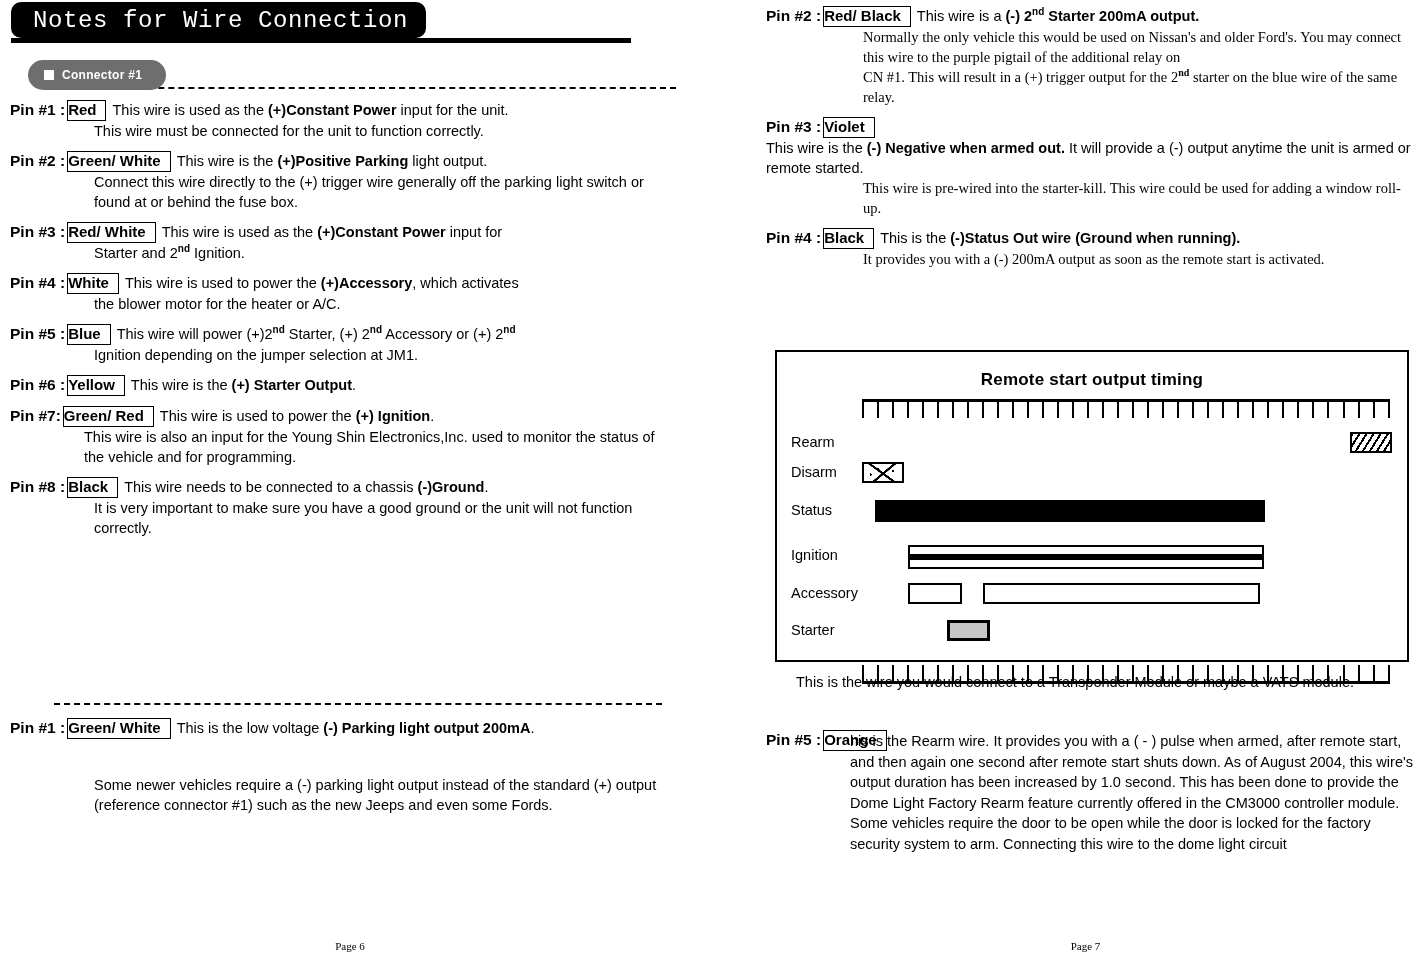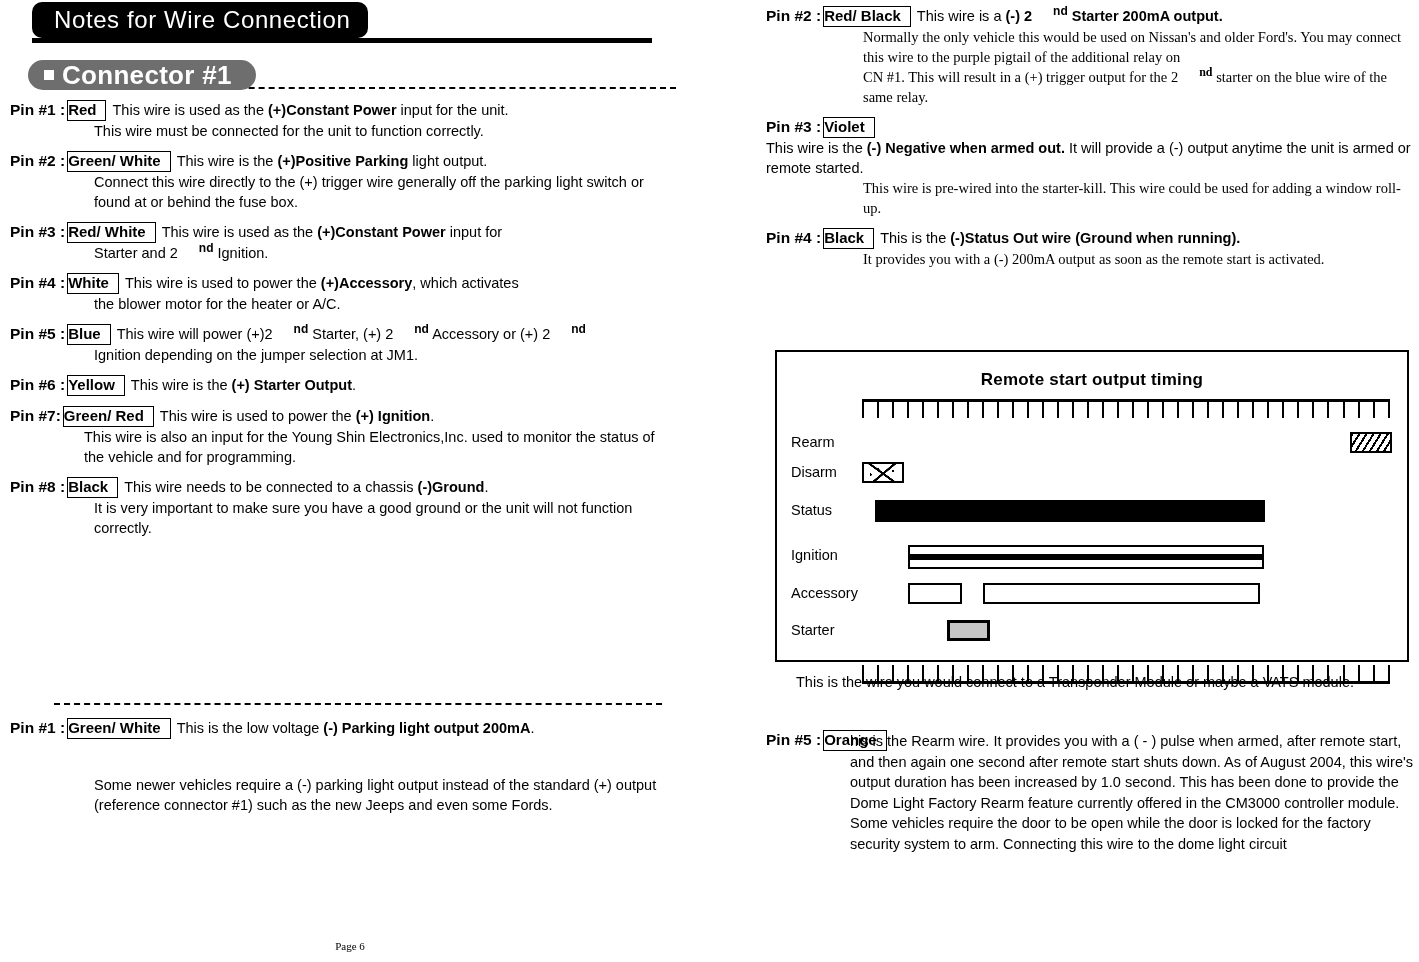--- a/index.html
+++ b/index.html
@@ -32,23 +32,24 @@
     text-align: center;
     font-family: "Liberation Serif", serif;
     font-size: 11px;
   }
   .page-left  .page-number { padding-left: -40px; }
 
   
   .title-banner-wrap {
     position: absolute;
     top: 2px;
-    left: 32px;
+    left: 11px;
     width: 620px;
     height: 42px;
+    font-family: Liberation Mono, monospace;
   }
   .title-banner {
     position: absolute;
     top: 0;
     left: 0;
     height: 36px;
     padding: 0 18px 0 22px;
     background: #000000;
     border-radius: 10px;
     display: flex;
@@ -92,21 +93,21 @@
     z-index: 2;
   }
   .pill-bullet {
     width: 10px;
     height: 10px;
     background: #ffffff;
     display: inline-block;
   }
   .connector-label {
     color: #ffffff;
-    font-size: 26px;
+    font-size: 12px;
     font-weight: bold;
     white-space: nowrap;
     letter-spacing: 0.3px;
   }
   .connector-dash {
     position: absolute;
     left: 40px;
     top: 27px;
     width: 608px;
     border-top: 2px dashed #000000;
@@ -133,25 +134,24 @@
     font-size: 15px;
     padding: 1px 9px 2px 0;
     margin: 0 6px 0 2px;
     white-space: nowrap;
     display: inline-block;
     line-height: 16px;
   }
   .pin-text { flex: 1 1 auto; }
   b { font-weight: bold; }
   sup {
-    font-size: 12px;
+    font-size: 10px;
     vertical-align: super;
     font-weight: bold;
     line-height: 0;
-    margin-left: 21px;
   }
   .pin-cont {
     margin-left: 0;
     font-size: 14.5px;
     line-height: 20px;
   }
 
   
   .left-body { position: absolute; top: 100px; left: 10px; width: 660px; }
   .left-body .pin-entry { margin-bottom: 10px; }
@@ -550,13 +550,14 @@
   <div style="position:absolute; top:730px; left:14px; width:650px;">
     <div class="pin-entry">
       <div class="pin-head">
         <span class="pin-label">Pin #5 :</span>
         <span class="wire-box">Orange</span>
       </div>
       <div style="padding-left:84px; margin-top:-20px; font-size:14.5px; line-height:20.5px;">his is the Rearm wire. It provides you with a ( - ) pulse when armed, after remote start, and then again one second after remote start shuts down. As of August 2004, this wire's output duration has been increased by 1.0 second.  This has been done to provide the Dome Light Factory Rearm feature currently offered in the CM3000 controller module. Some vehicles require the door to be open while the door is locked for the factory security system to arm. Connecting this wire to the dome light circuit</div>
     </div>
   </div>
 
+  <div class="page-number">Page 7</div>
 </div>
 
 </body></html>

